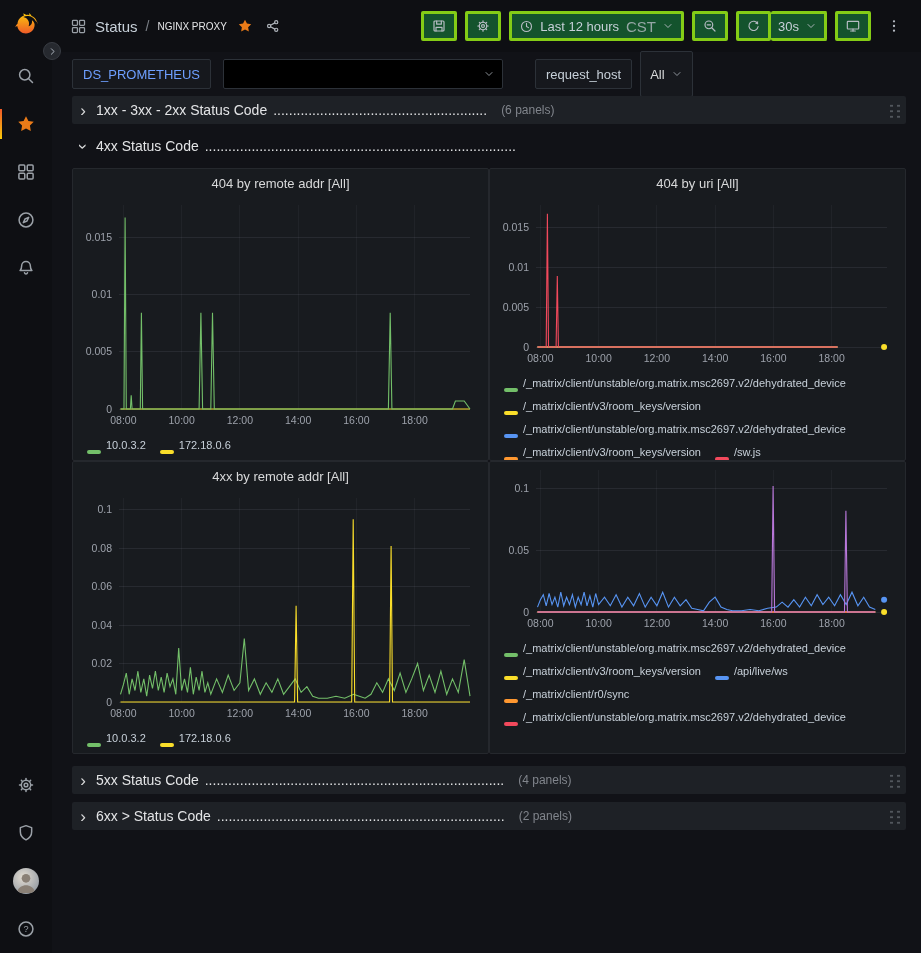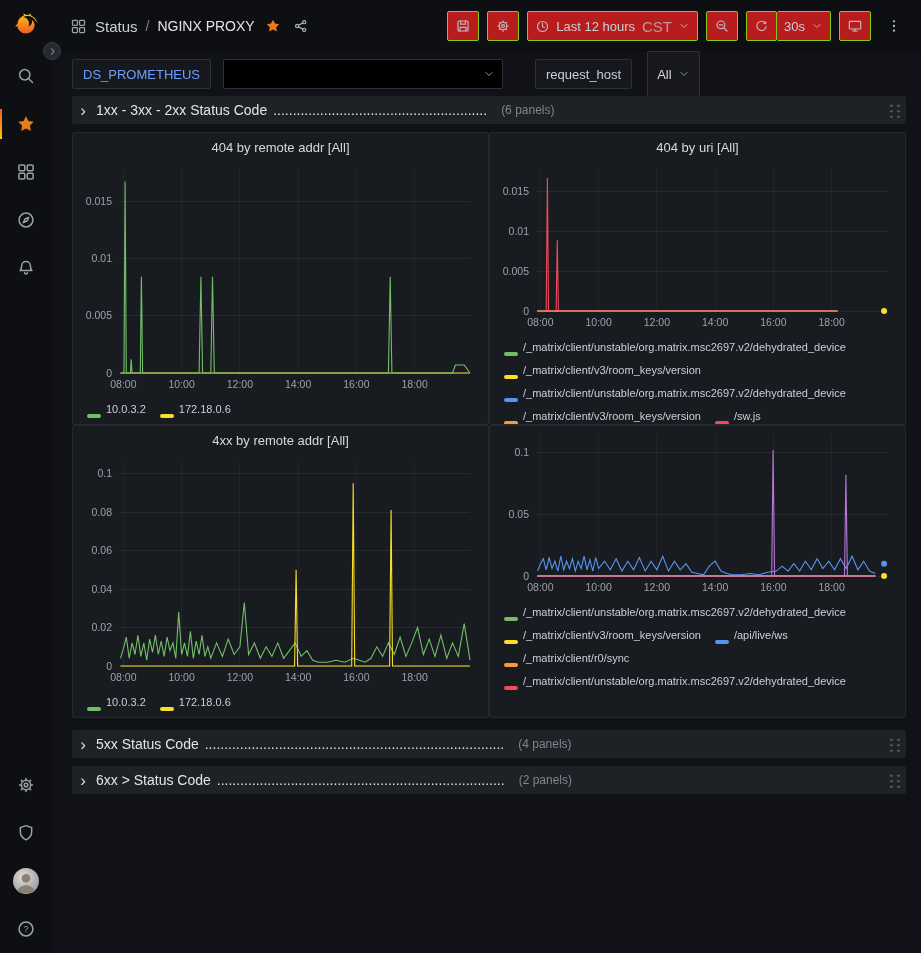--- a/index.html
+++ b/index.html
@@ -23,43 +23,43 @@
   .avatar{width:26px;height:26px;border-radius:50%;overflow:hidden;display:block;
     background:radial-gradient(circle at 40% 35%,#e4ddd2,#9aa0a7 75%)}
 
   
   .main{flex:1;display:flex;flex-direction:column;min-width:0}
   .topbar{height:52px;background:#0e0f13;display:flex;align-items:center;
     padding:0 12px 0 18px;flex-shrink:0}
   .crumb{display:flex;align-items:center;gap:8px;color:#c7d0d9}
   .crumb .folder{font-size:15px;color:#c7d0d9;cursor:pointer}
   .crumb .sep{color:#7b8087;font-size:14px}
-  .crumb .dash-title{font-size:14px;color:#e3e4e6;cursor:pointer}
+  .crumb .dash-title{font-size:10px;color:#e3e4e6;cursor:pointer}
   .icon-btn{background:none;border:none;color:#aeb3ba;cursor:pointer;display:flex;
     align-items:center;justify-content:center;padding:2px}
   .topbar-actions{margin-left:auto;display:flex;align-items:center;gap:8px}
-  .tb-btn{height:30px;min-width:30px;padding:0 7px;border:1px solid #84cc16;border-radius:2px;
-    background:#b91c1c;display:flex;align-items:center;justify-content:center;gap:6px;
+  .tb-btn{height:30px;min-width:30px;padding:0 7px;border:3px solid #84cc16;border-radius:2px;
+    background:#14532d;display:flex;align-items:center;justify-content:center;gap:6px;
     color:#b6bbc3;cursor:pointer;font-size:13px;white-space:nowrap}
   .tb-btn .lbl{color:#c7d0d9}
   .tb-btn .tz{font-size:15px;opacity:.8;margin-left:1px}
   .btn-group{display:flex}
   .btn-group .tb-btn + .tb-btn{border-left:none}
   .kebab-btn{border:none;background:none;width:22px}
 
   
   .subnav{height:44px;display:flex;align-items:center;padding:0 15px 0 20px;gap:8px;flex-shrink:0}
   .var-label{height:30px;display:flex;align-items:center;padding:0 10px;background:#16181d;
     border:1px solid #2c3138;border-radius:2px;font-size:13px;font-weight:500;cursor:pointer}
   .var-label.blue{color:#6e9fff}
   .var-label.plain{color:#c7d0d9}
   .var-black{width:280px;height:30px;margin-left:4px;background:#000;border:1px solid #2c3138;
     border-radius:2px;display:flex;align-items:center;justify-content:flex-end;padding:0 7px;
     color:#9aa0a7;cursor:pointer}
-  .var-value{height:46px;margin-left:7px;display:flex;align-items:center;gap:6px;padding:0 9px;
+  .var-value{height:46px;margin-left:0;display:flex;align-items:center;gap:6px;padding:0 9px;
     background:#16181d;border:1px solid #2c3138;border-radius:2px;color:#d8d9da;font-size:13px;
     cursor:pointer}
   .gap16{width:16px}
 
   
   .content{flex:1;padding:0 15px 0 20px;overflow:hidden}
   .row-head{height:28px;display:flex;align-items:center;gap:6px;margin-bottom:8px;
     cursor:pointer;padding:0 4px 0 4px;border-radius:2px;min-width:0}
   .row-head.collapsed{background:#1e2126}
   .chev{color:#d8d9da;font-size:17px;line-height:1;width:14px;text-align:center;flex-shrink:0}
@@ -305,20 +305,25 @@
   <div class="content">
 
     <div class="row-head collapsed">
       <span class="chev">›</span>
       <span class="row-title">1xx - 3xx - 2xx Status Code</span>
       <span class="row-leader">.......................................................</span>
       <span class="row-count">(6 panels)</span>
       <span class="row-grip"></span>
     </div>
 
+    <div class="row-head">
+      <span class="chev down">›</span>
+      <span class="row-title">4xx Status Code</span>
+      <span class="row-leader">................................................................................</span>
+    </div>
 
     <div class="panel-grid">
 
       <section class="panel">
         <header class="panel-title">404 by remote addr [All]</header>
         <div class="chart-plot plot-lg">
             <svg width="411" height="232">
               <line x1="50.36929460580914" y1="8" x2="50.36929460580914" y2="212" stroke="rgba(204,204,220,0.05)" shape-rendering="crispEdges"></line>
               <text x="50.36929460580914" y="227" text-anchor="middle">08:00</text>
               <line x1="108.62655601659752" y1="8" x2="108.62655601659752" y2="212" stroke="rgba(204,204,220,0.05)" shape-rendering="crispEdges"></line>

